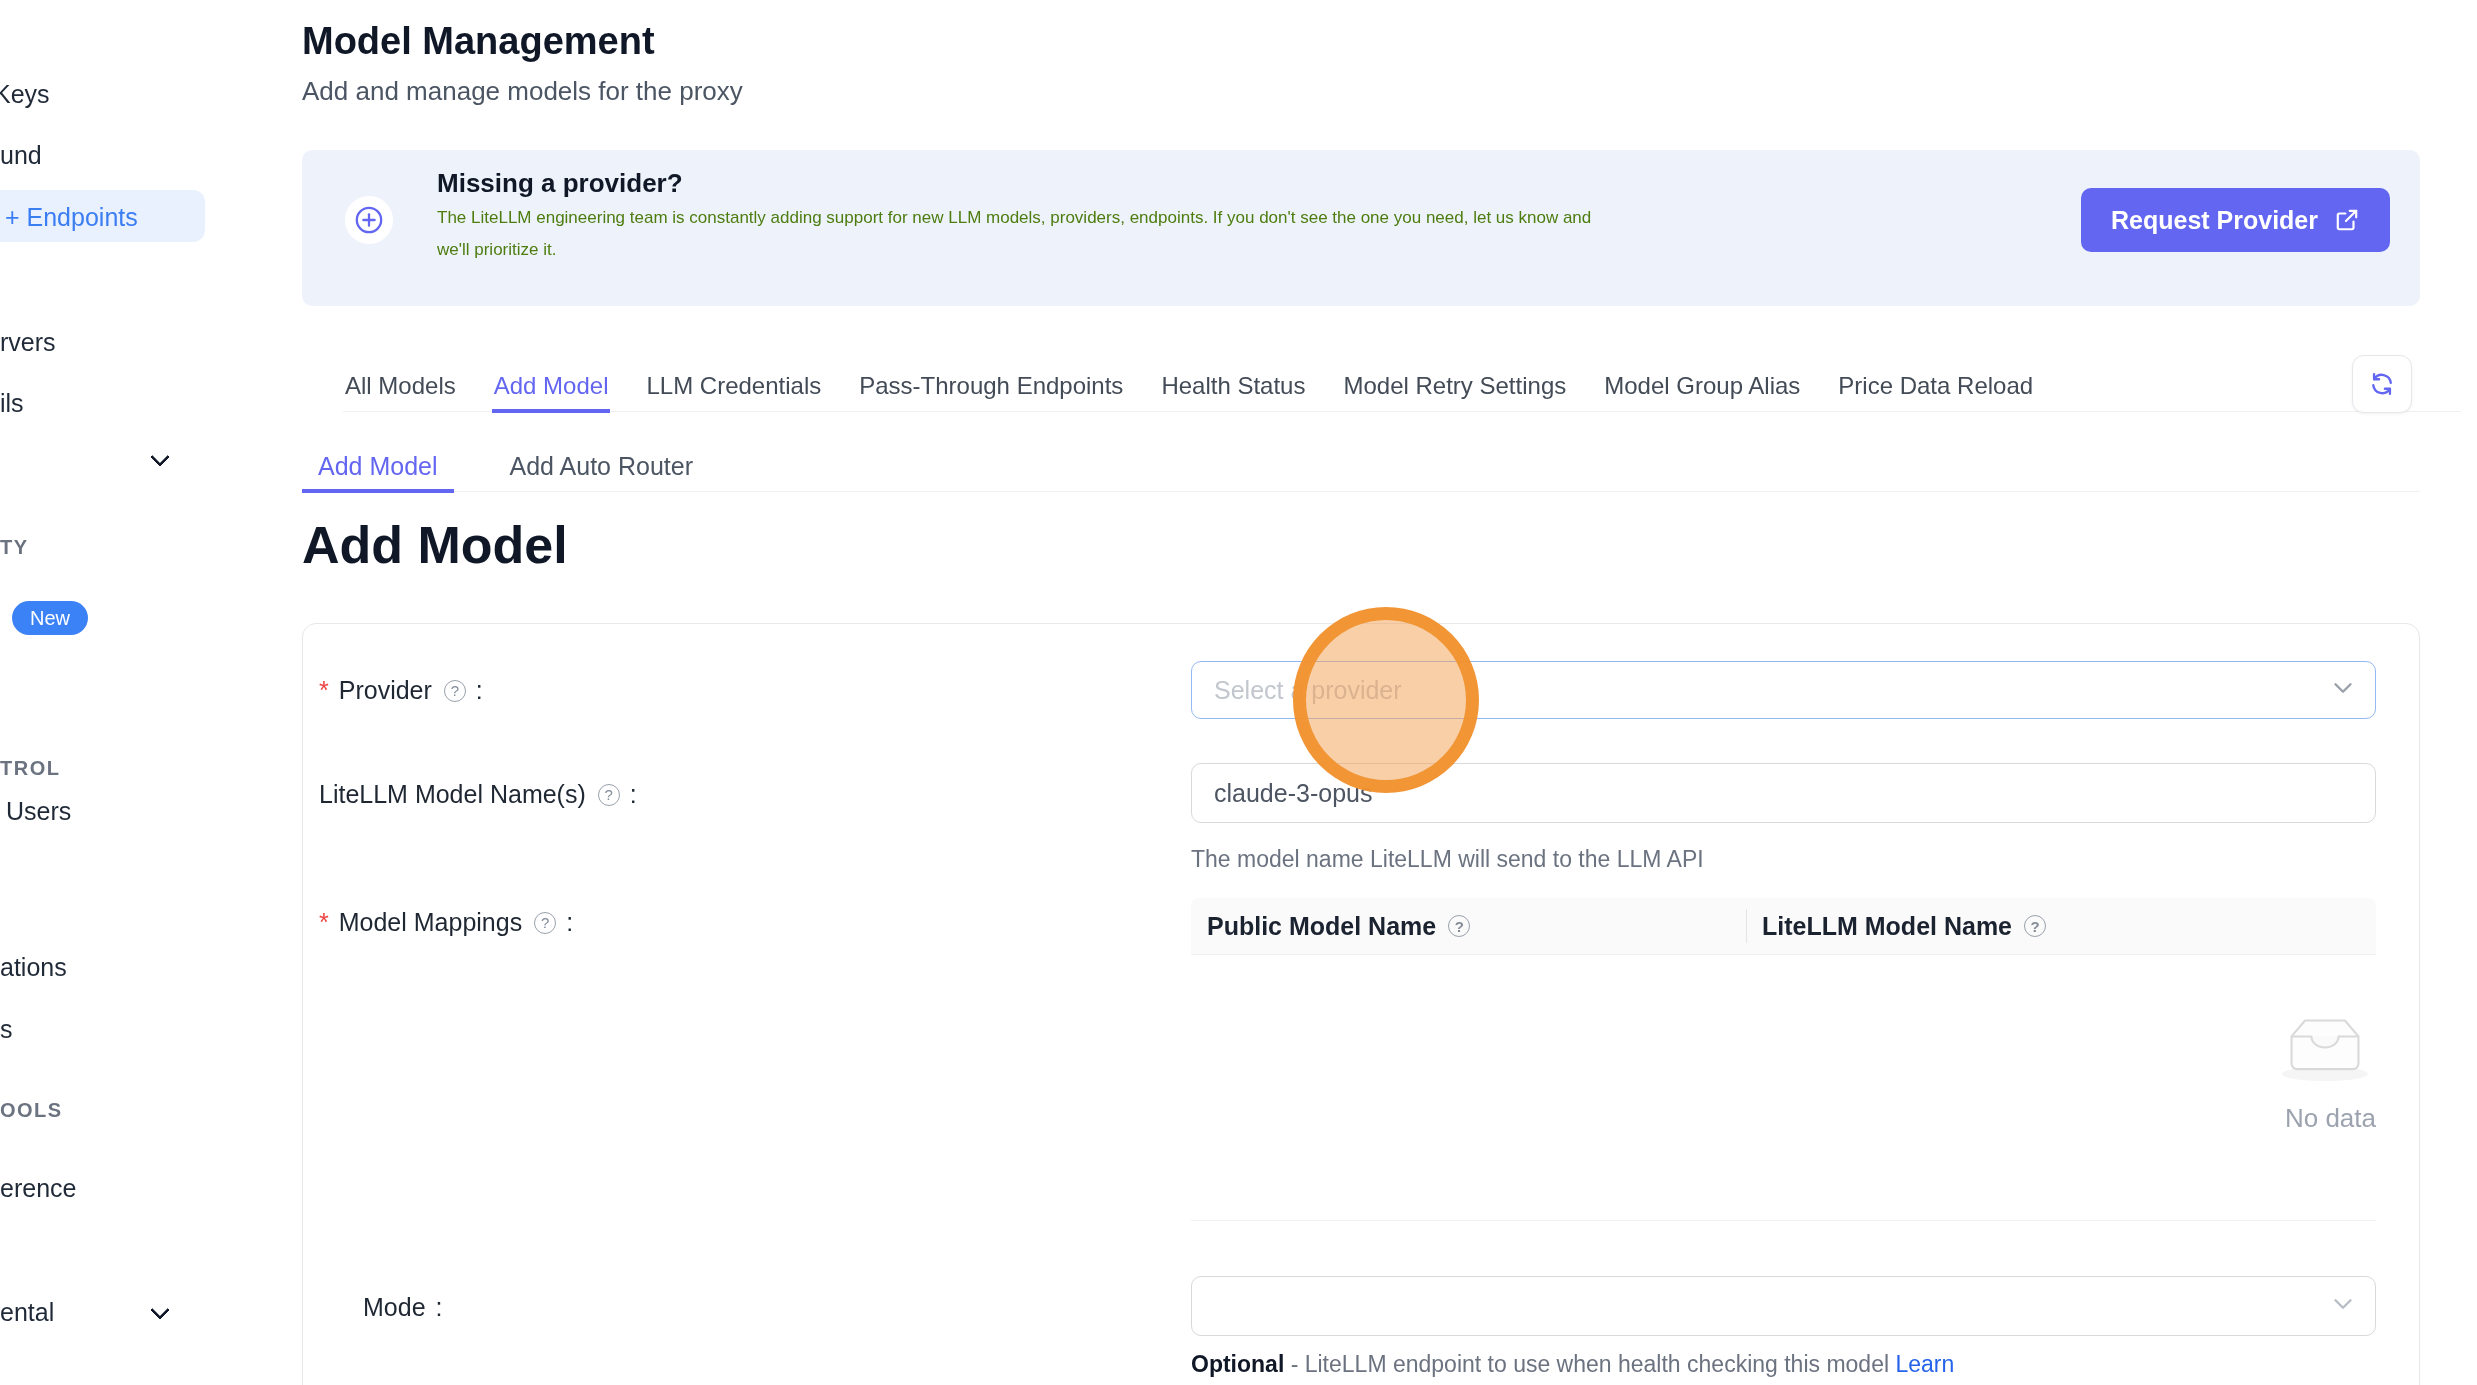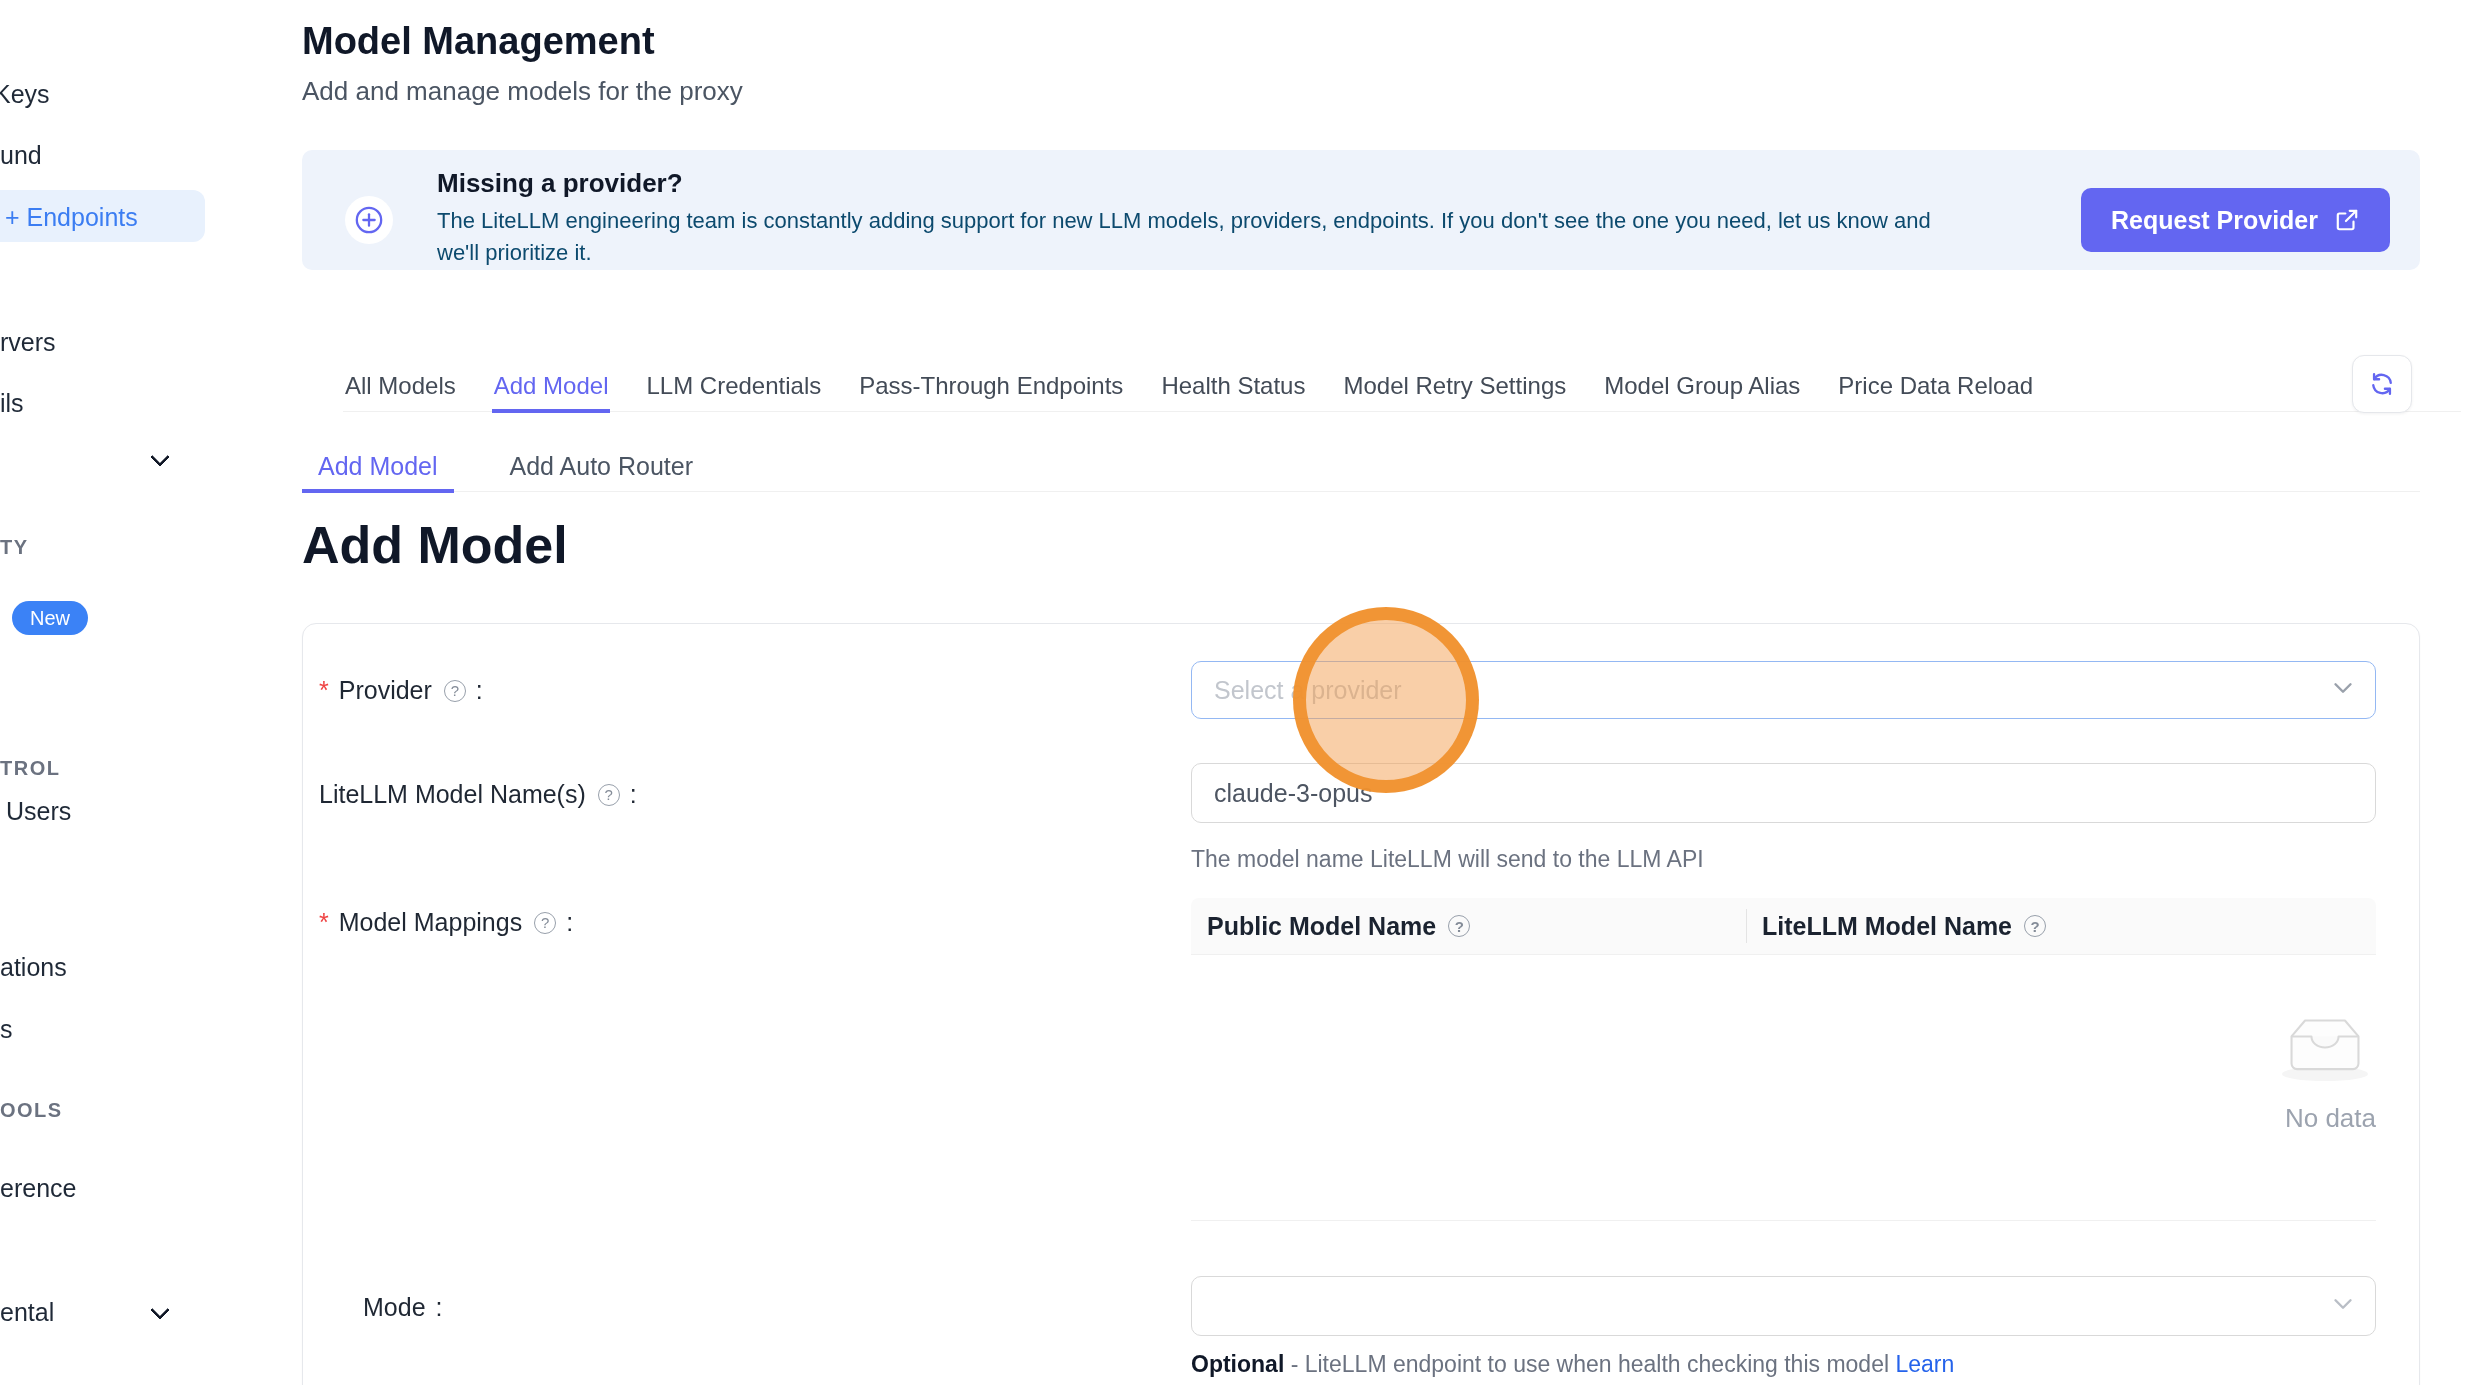--- a/index.html
+++ b/index.html
@@ -17,26 +17,26 @@
     background:#3b82f6; color:#ffffff; font-size:20px; font-weight:500; display:inline-flex; align-items:center; }
   .side-chevron { position:absolute; width:15px; height:15px; cursor:pointer; }
   .side-chevron::before { content:""; position:absolute; left:1px; top:0; width:11px; height:11px;
     border-right:3px solid #111827; border-bottom:3px solid #111827; transform:rotate(45deg); border-radius:1px; }
 
   
   .page-title { position:absolute; left:302px; top:20px; font-size:38px; font-weight:700; color:#101828; }
   .page-subtitle { position:absolute; left:302px; top:76px; font-size:26px; color:#4b5563; }
 
   
-  .banner { position:absolute; left:302px; top:150px; width:2118px; height:120px;
+  .banner { position:absolute; left:302px; top:150px; width:2118px; height:156px;
     background:#eef3fb; border-radius:10px; }
   .banner-icon-wrap { position:absolute; left:43px; top:46px; width:48px; height:48px; border-radius:50%;
     background:#fff; display:flex; align-items:center; justify-content:center; }
   .banner-title { position:absolute; left:135px; top:18px; font-size:26px; font-weight:700; color:#101828; }
-  .banner-line { position:absolute; left:135px; font-size:22px; color:#0c4a6e; white-space:nowrap; }
+  .banner-line { position:absolute; left:135px; font-size:17px; color:#4d7c0f; white-space:nowrap; }
   .btn-request { position:absolute; right:30px; top:38px; height:64px; padding:0 30px; border:none;
     background:#6366f1; color:#fff; font-size:25px; font-weight:600; border-radius:10px;
     display:inline-flex; align-items:center; gap:16px; cursor:pointer; font-family:inherit; }
 
   
   .tabs { position:absolute; left:302px; top:362px; width:2118px; height:50px;
     display:flex; gap:34px; border-bottom:1px solid #f0f0f0;margin-left:41px; }
   .tab { font-size:24px; color:#434b57; padding:10px 2px 16px 2px; white-space:nowrap; cursor:pointer; }
   .tab.active { color:#6366f1; border-bottom:4px solid #6366f1; margin-bottom:-2px; }
   .refresh-btn { position:absolute; left:2352px; top:355px; width:60px; height:58px; background:#fff;

